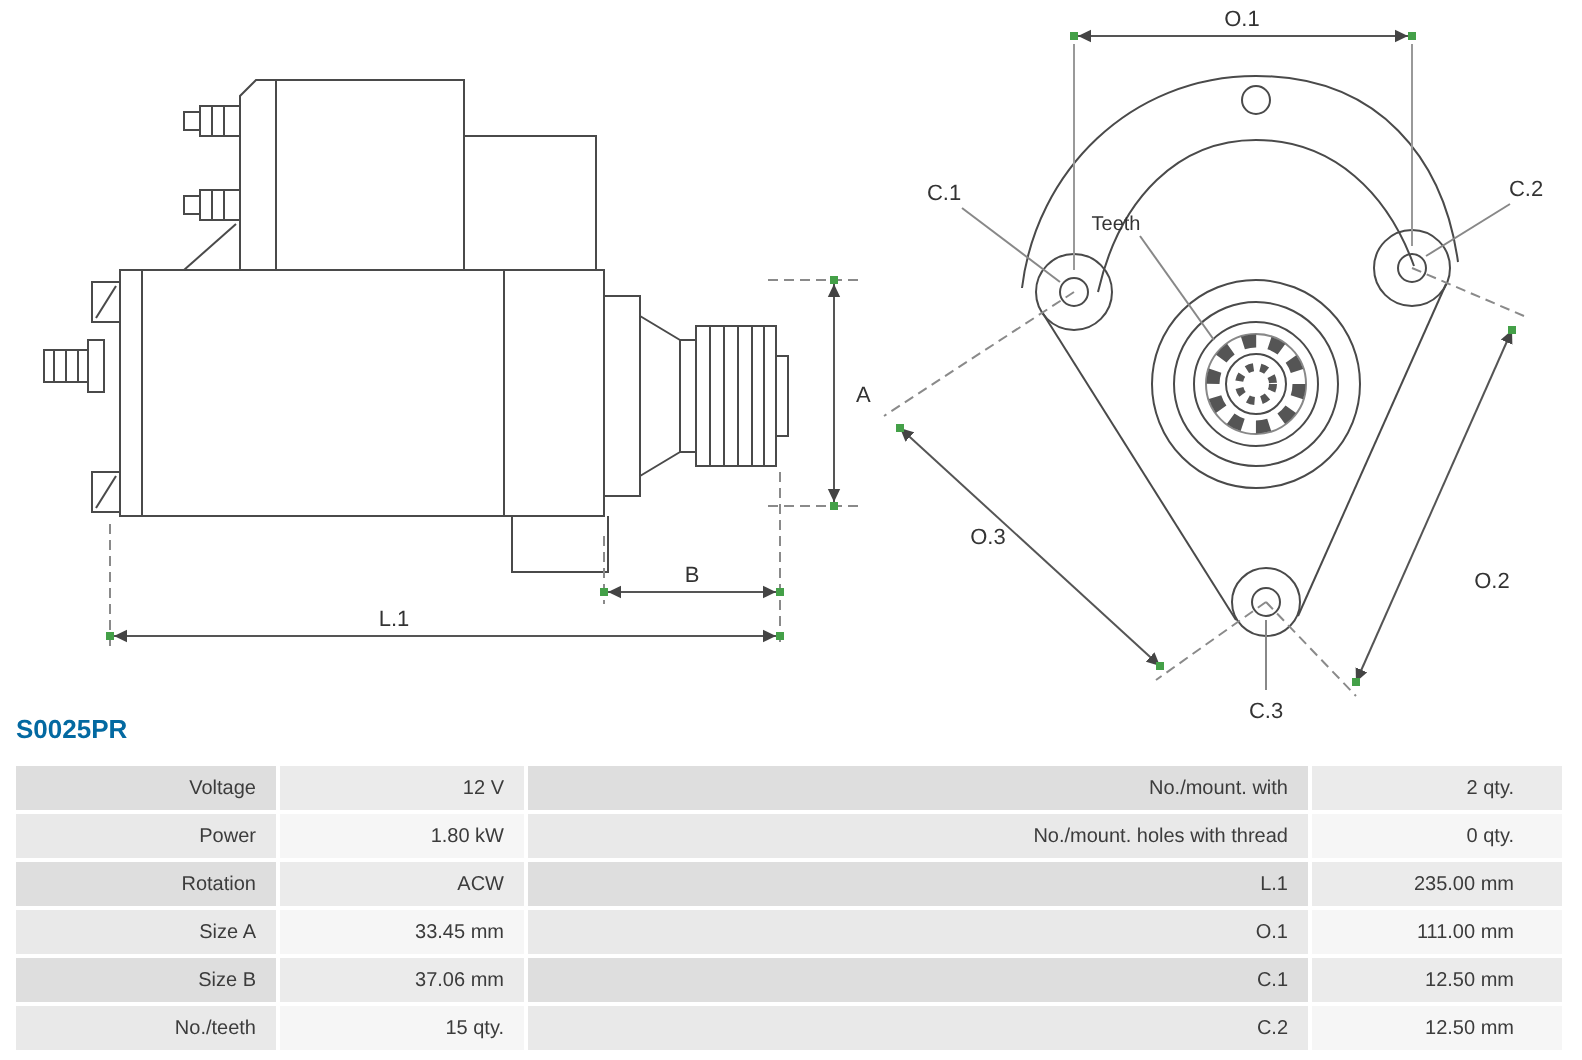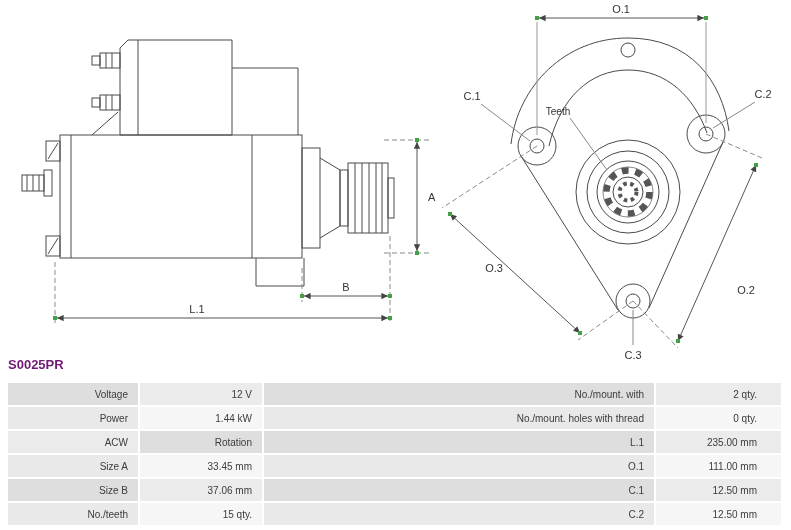--- a/index.html
+++ b/index.html
@@ -2,21 +2,21 @@
 <html><head>
 <meta charset="utf-8">
 <style>
   *{box-sizing:border-box}
   html,body{margin:0;padding:0}
   body{width:791px;height:530px;background:#fff;font-family:"Liberation Sans",sans-serif;position:relative;overflow:hidden}
   svg{display:block}
   svg text{font-family:"Liberation Sans",sans-serif}
   .dim{font-size:11px;fill:#333}
   .dim-small{font-size:10px;fill:#333}
-  .partno{position:absolute;left:8px;top:357px;font-size:13px;font-weight:bold;color:#701a75}
+  .partno{position:absolute;left:8px;top:357px;font-size:13px;font-weight:bold;color:#0369a1}
   .spec-table{position:absolute;left:8px;top:382px;width:775px}
   .trow{display:grid;grid-template-columns:132px 124px 392px 127px;height:24px}
   .cell{display:flex;align-items:center;justify-content:flex-end;padding-right:10px;font-size:10px;color:#3c3c3c;border:1px solid #fff;border-width:1px 2px 1px 0}
   .cell.c4{padding-right:24px}
   .trow:nth-child(odd) .lbl{background:#dedede}
   .trow:nth-child(odd) .val{background:#ebebeb}
   .trow:nth-child(even) .lbl{background:#e9e9e9}
   .trow:nth-child(even) .val{background:#f6f6f6}
 </style>
 </head>
@@ -169,27 +169,27 @@
 
 <div class="spec-table">
   <div class="trow">
     <div class="cell lbl c1">Voltage</div>
     <div class="cell val c2">12 V</div>
     <div class="cell lbl c3">No./mount. with</div>
     <div class="cell val c4">2 qty.</div>
   </div>
   <div class="trow">
     <div class="cell lbl c1">Power</div>
-    <div class="cell val c2">1.44 kW</div>
+    <div class="cell val c2">1.80 kW</div>
     <div class="cell lbl c3">No./mount. holes with thread</div>
     <div class="cell val c4">0 qty.</div>
   </div>
   <div class="trow">
+    <div class="cell lbl c1">Rotation</div>
     <div class="cell val c2">ACW</div>
-    <div class="cell lbl c1">Rotation</div>
     <div class="cell lbl c3">L.1</div>
     <div class="cell val c4">235.00 mm</div>
   </div>
   <div class="trow">
     <div class="cell lbl c1">Size A</div>
     <div class="cell val c2">33.45 mm</div>
     <div class="cell lbl c3">O.1</div>
     <div class="cell val c4">111.00 mm</div>
   </div>
   <div class="trow">

